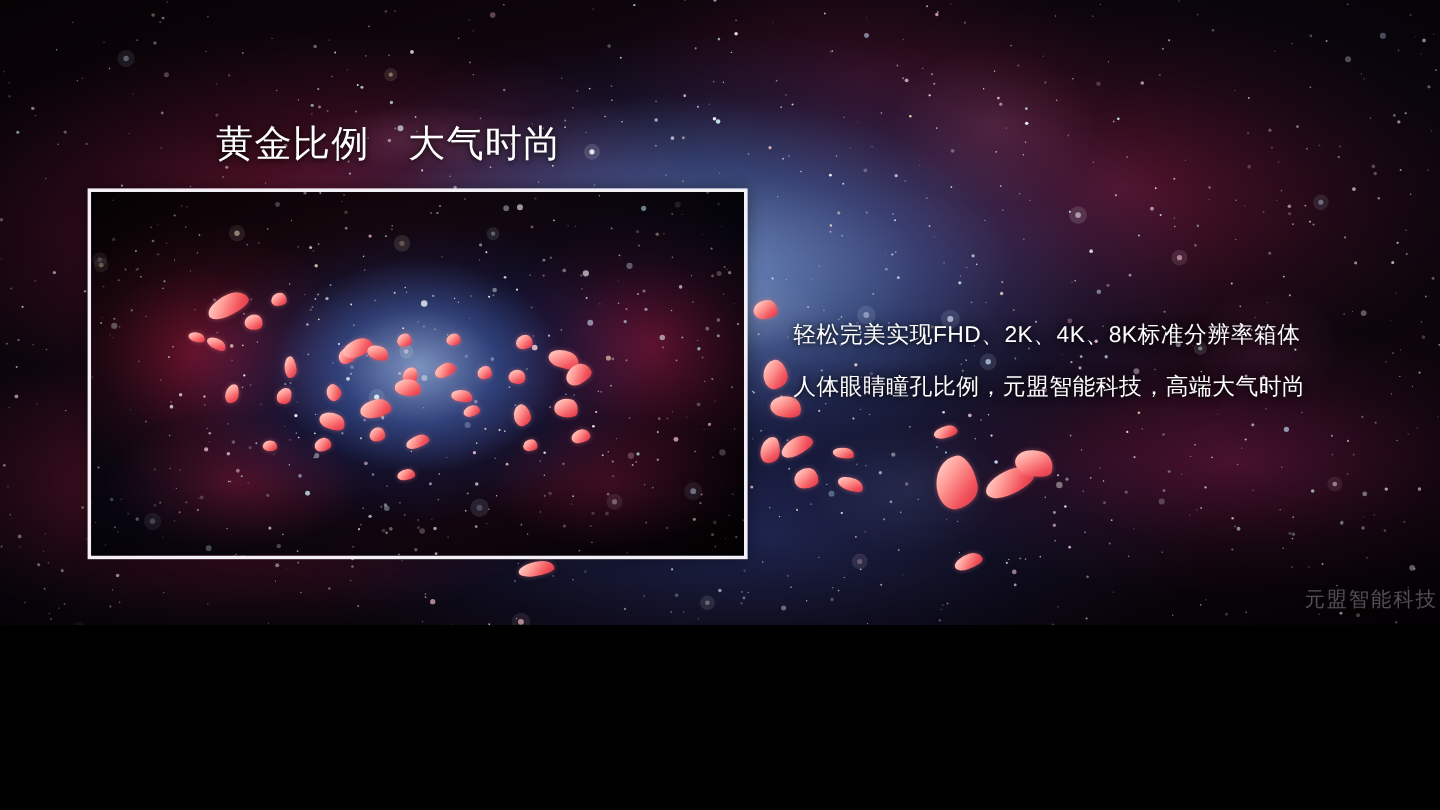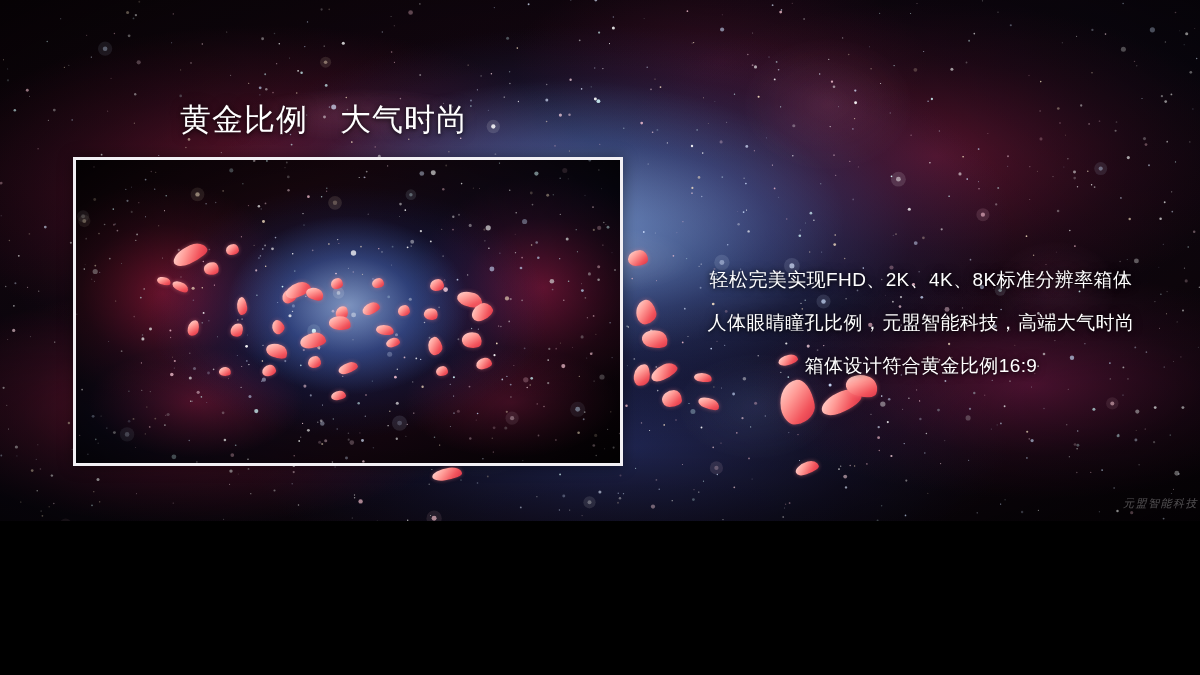--- a/index.html
+++ b/index.html
@@ -107,31 +107,29 @@
     top: 258px;
     width: 520px;
   }
   .body-line {
     font-size: 19px;
     line-height: 43px;
     color: #ffffff;
     white-space: nowrap;
     letter-spacing: 0.4px;
     text-shadow: 0 1px 4px rgba(0,0,0,0.8), 0 0 10px rgba(0,0,0,0.55);
-    text-align: center;
   }
   .watermark {
     position: absolute;
     right: 2px;
     bottom: 10px;
-    font-size: 11px;
+    font-size: 17px;
     color: rgba(255,255,255,0.30);
     letter-spacing: 1.5px;
     white-space: nowrap;
-    font-style: italic;
   }
 </style>
 </head>
 <body>
 
 <div id="slide">
 
   <div class="bg-base"></div>
   <div class="bg-wisps"></div>
   <svg class="stars" width="1200" height="675" viewBox="0 0 1200 675" xmlns="http://www.w3.org/2000/svg">
@@ -1796,18 +1794,17 @@
       <div class="petal" style="left:628px;top:250px;width:20px;height:16px;transform:rotate(0deg);"></div>
       <div class="petal" style="left:636px;top:300px;width:20px;height:24px;transform:rotate(-12deg);"></div>
       <div class="petal" style="left:642px;top:330px;width:26px;height:18px;transform:rotate(14deg);"></div>
       <div class="petal" style="left:634px;top:364px;width:16px;height:22px;transform:rotate(8deg);"></div>
       <div class="petal" style="left:432px;top:468px;width:30px;height:12px;transform:rotate(-8deg);"></div>
     </div>
 
   <div class="body-block">
     <div class="body-line">轻松完美实现FHD、2K、4K、8K标准分辨率箱体</div>
     <div class="body-line">人体眼睛瞳孔比例，元盟智能科技，高端大气时尚</div>
-    <div class="body-line">箱体设计符合黄金比例16:9</div>
   </div>
 
   <div class="watermark">元盟智能科技</div>
 
 </div>
 
 </body></html>

